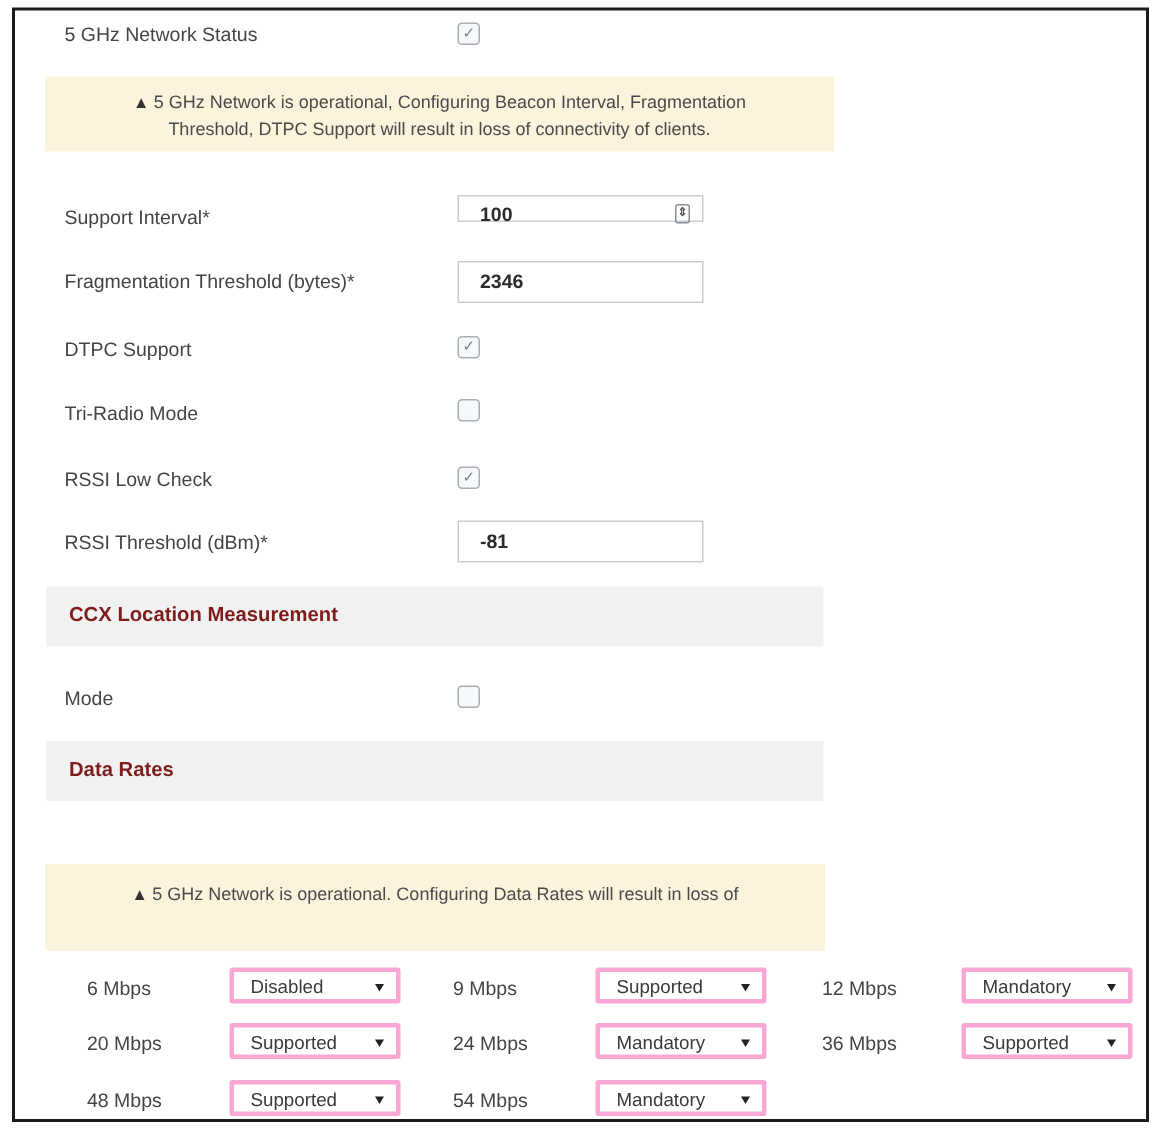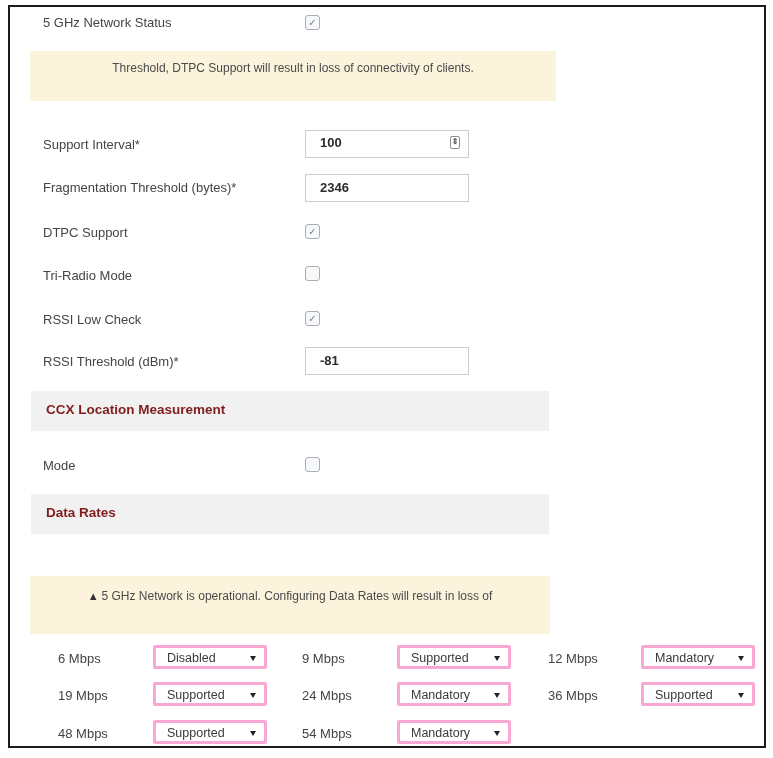--- a/index.html
+++ b/index.html
@@ -5,21 +5,21 @@
   html, body { margin:0; padding:0; background:#ffffff; }
   body { width:773px; height:758px; position:relative; overflow:hidden;
          font-family:"Liberation Sans", sans-serif; color:#3a3a3a; }
   .frame { position:absolute; left:8px; top:5px; width:758px; height:743px;
            border:2px solid #1b1b1b; background:#ffffff; box-sizing:border-box; }
   .label { position:absolute; font-size:13px; color:#444; white-space:nowrap; }
   .cb { position:absolute; width:15px; height:15px; border:1px solid #a9aeb4;
         border-radius:3px; background:#f7f8f9; box-sizing:border-box;
         display:flex; align-items:center; justify-content:center;
         font-size:10px; color:#7a8088; line-height:1; }
-  .input { position:absolute; height:28px; border:1px solid #c9cdd1; background:#fff;
+  .input { position:absolute; height:18px; border:1px solid #c9cdd1; background:#fff;
            box-sizing:border-box; font-size:13px; font-weight:bold; color:#2b2b2b;
            padding-left:14px; line-height:23px; }
   .spin { position:absolute; right:8px; top:5px; width:10px; height:13px;
           border:1px solid #8a8f95; border-radius:2px; box-sizing:border-box;
           font-size:8px; line-height:10px; text-align:center; color:#555; }
   .warn { position:absolute; background:#fcf3dc; font-size:12px; color:#4a4a4a;
           text-align:center; line-height:17px; box-sizing:border-box; }
   .warn .tri { font-size:11px; color:#333; margin-right:3px; }
   .section { position:absolute; background:#f1f1f1; font-size:13.5px; font-weight:bold;
              color:#7f1d1d; box-sizing:border-box; padding-left:15px; }
@@ -35,20 +35,21 @@
 <body>
 
 <div class="frame"></div>
 
 <span class="label" style="left:43px; top:15px;">5 GHz Network Status</span>
 <div class="cb" style="left:305px; top:15px;">
     <span>✓</span>
   </div>
 
 <div class="warn" style="left:30px; top:51px; width:526px; height:50px; padding-top:9px;">
+  <div><span class="tri">▲</span><span>5 GHz Network is operational, Configuring Beacon Interval, Fragmentation</span></div>
   <div>Threshold, DTPC Support will result in loss of connectivity of clients.</div>
 </div>
 
 <span class="label" style="left:43px; top:137px;">Support Interval*</span>
 <div class="input" style="left:305px; top:130px; width:164px;">
   <span>100</span>
   <span class="spin">⇕</span>
 </div>
 
 <span class="label" style="left:43px; top:180px;">Fragmentation Threshold (bytes)*</span>
@@ -91,21 +92,21 @@
 
 <span class="rate-label" style="left:58px; top:651px;">6 Mbps</span>
 <div class="select" style="left:153px; top:645px;"><span>Disabled</span><span class="caret"></span></div>
 
 <span class="rate-label" style="left:302px; top:651px;">9 Mbps</span>
 <div class="select" style="left:397px; top:645px;"><span>Supported</span><span class="caret"></span></div>
 
 <span class="rate-label" style="left:548px; top:651px;">12 Mbps</span>
 <div class="select" style="left:641px; top:645px;"><span>Mandatory</span><span class="caret"></span></div>
 
-<span class="rate-label" style="left:58px; top:688px;">19 Mbps</span>
+<span class="rate-label" style="left:58px; top:688px;">20 Mbps</span>
 <div class="select" style="left:153px; top:682px;"><span>Supported</span><span class="caret"></span></div>
 
 <span class="rate-label" style="left:302px; top:688px;">24 Mbps</span>
 <div class="select" style="left:397px; top:682px;"><span>Mandatory</span><span class="caret"></span></div>
 
 <span class="rate-label" style="left:548px; top:688px;">36 Mbps</span>
 <div class="select" style="left:641px; top:682px;"><span>Supported</span><span class="caret"></span></div>
 
 <span class="rate-label" style="left:58px; top:726px;">48 Mbps</span>
 <div class="select" style="left:153px; top:720px;"><span>Supported</span><span class="caret"></span></div>

